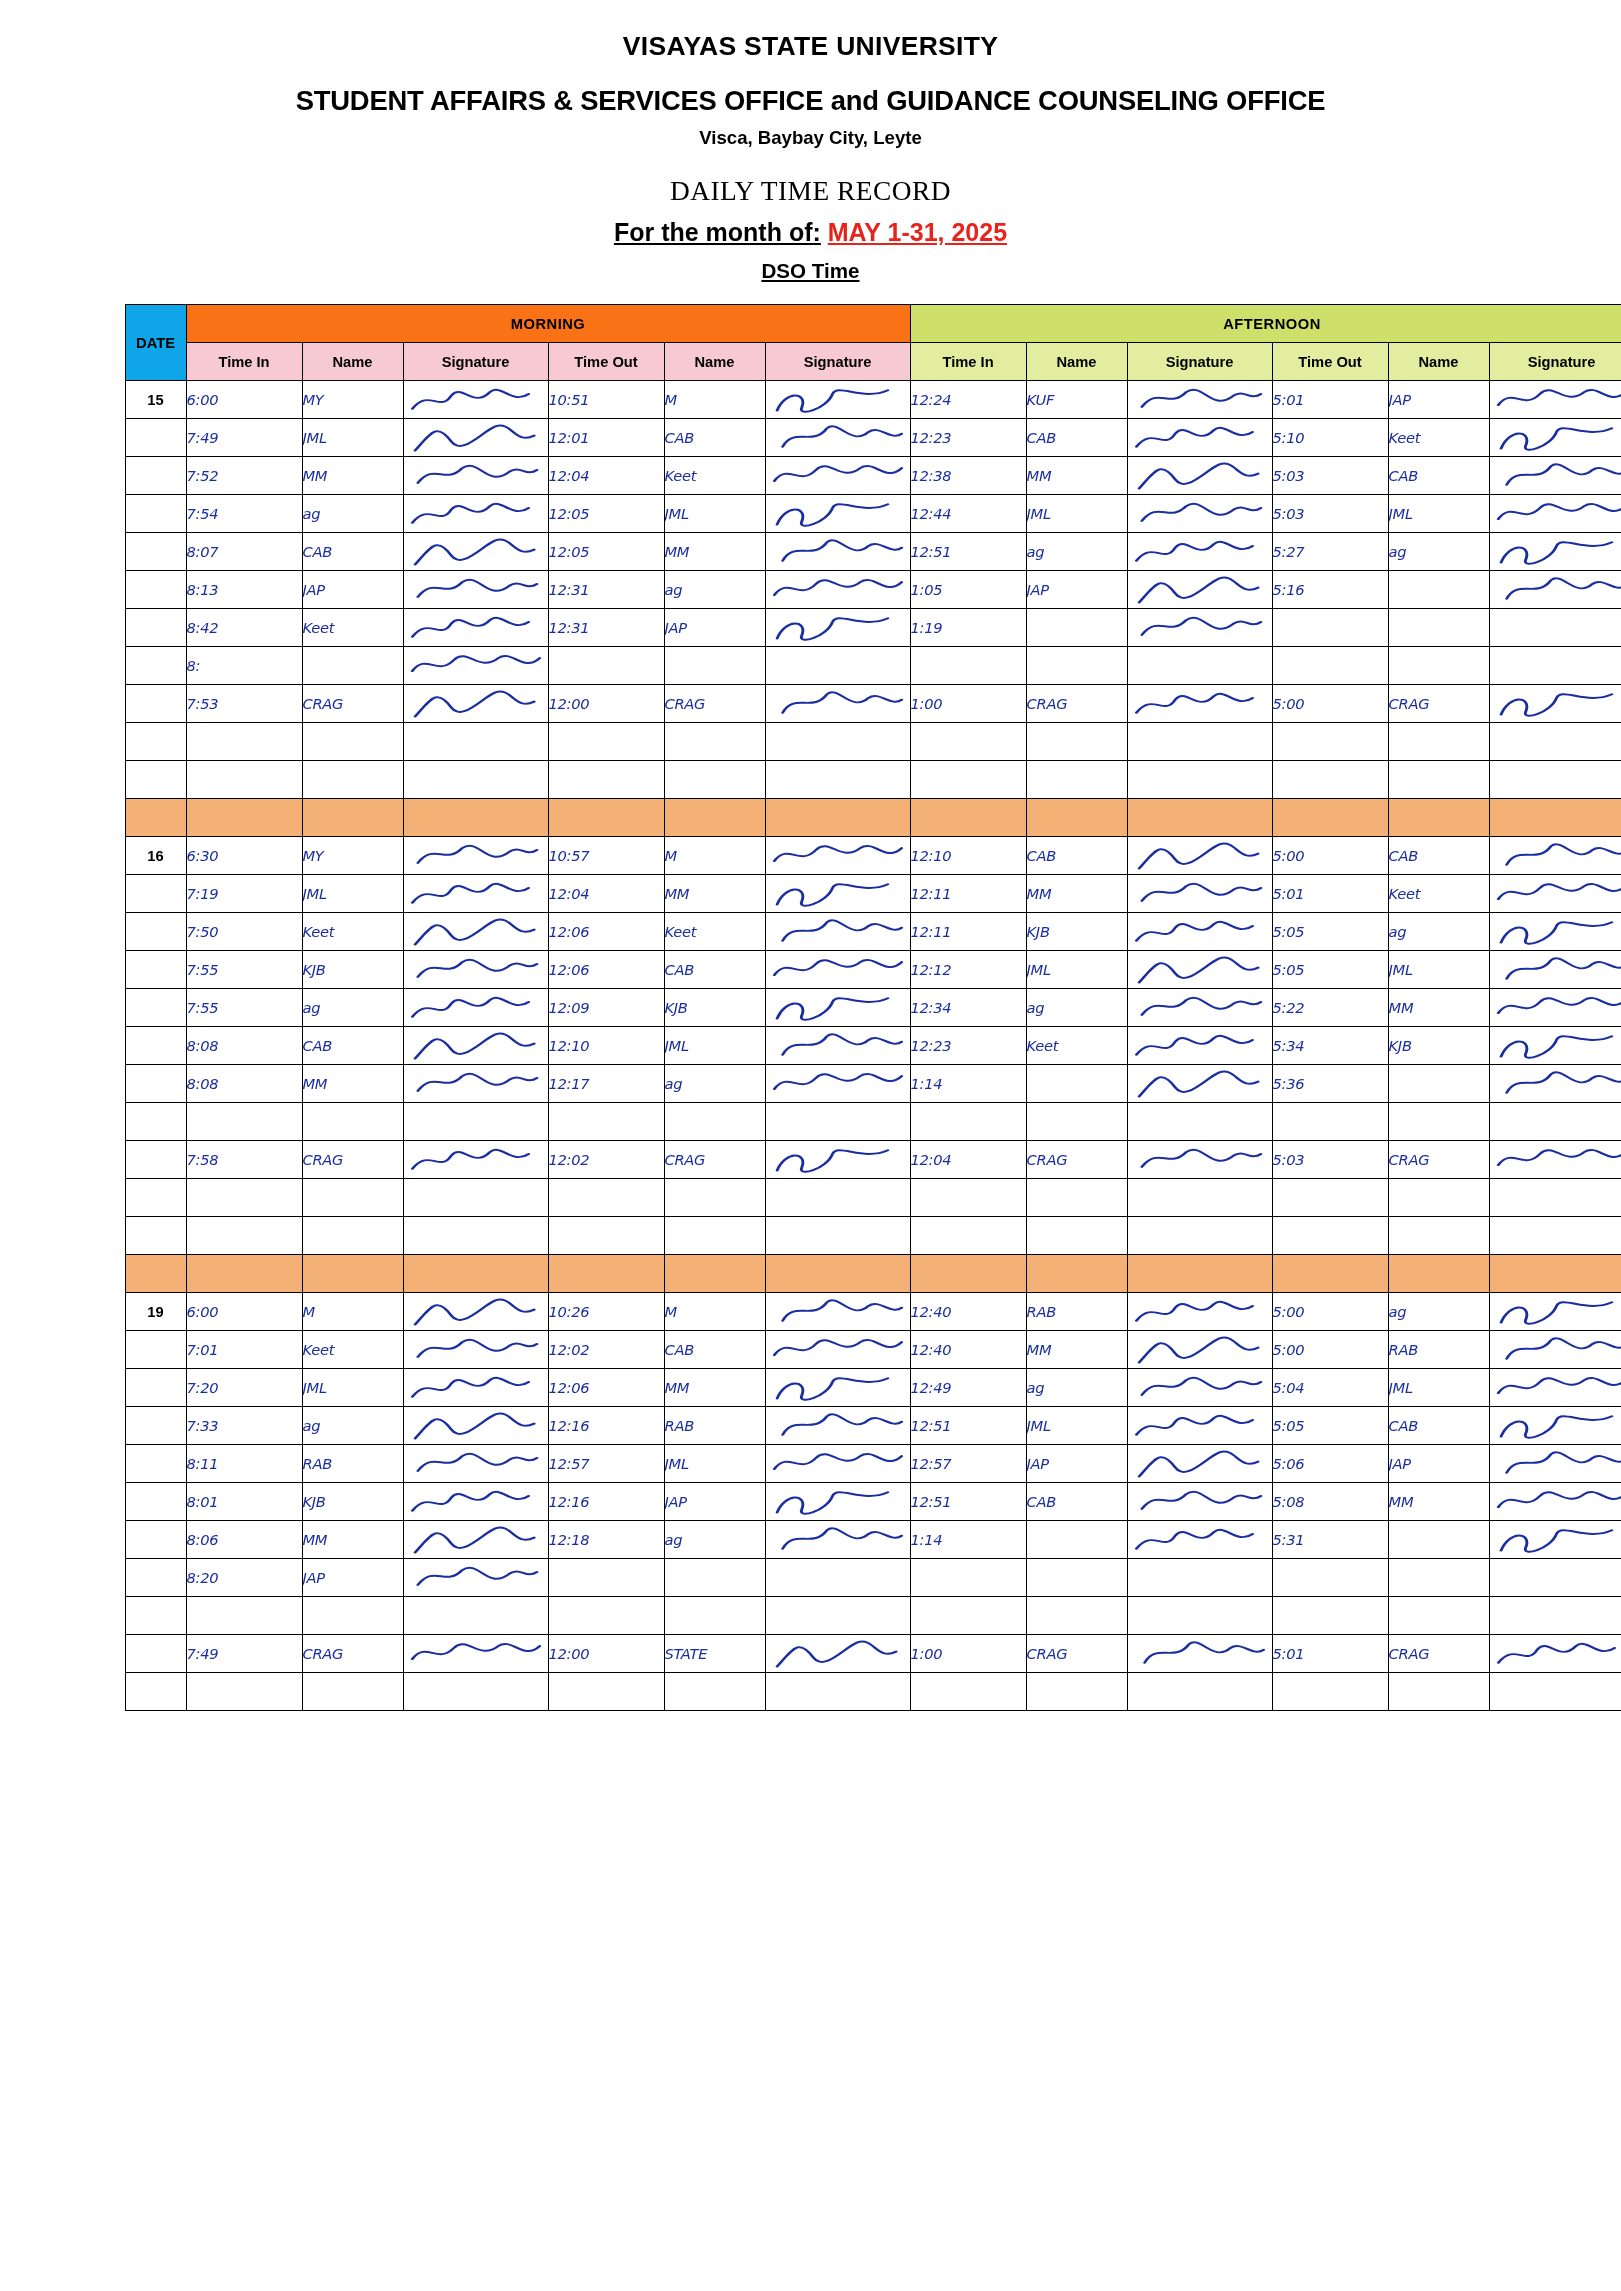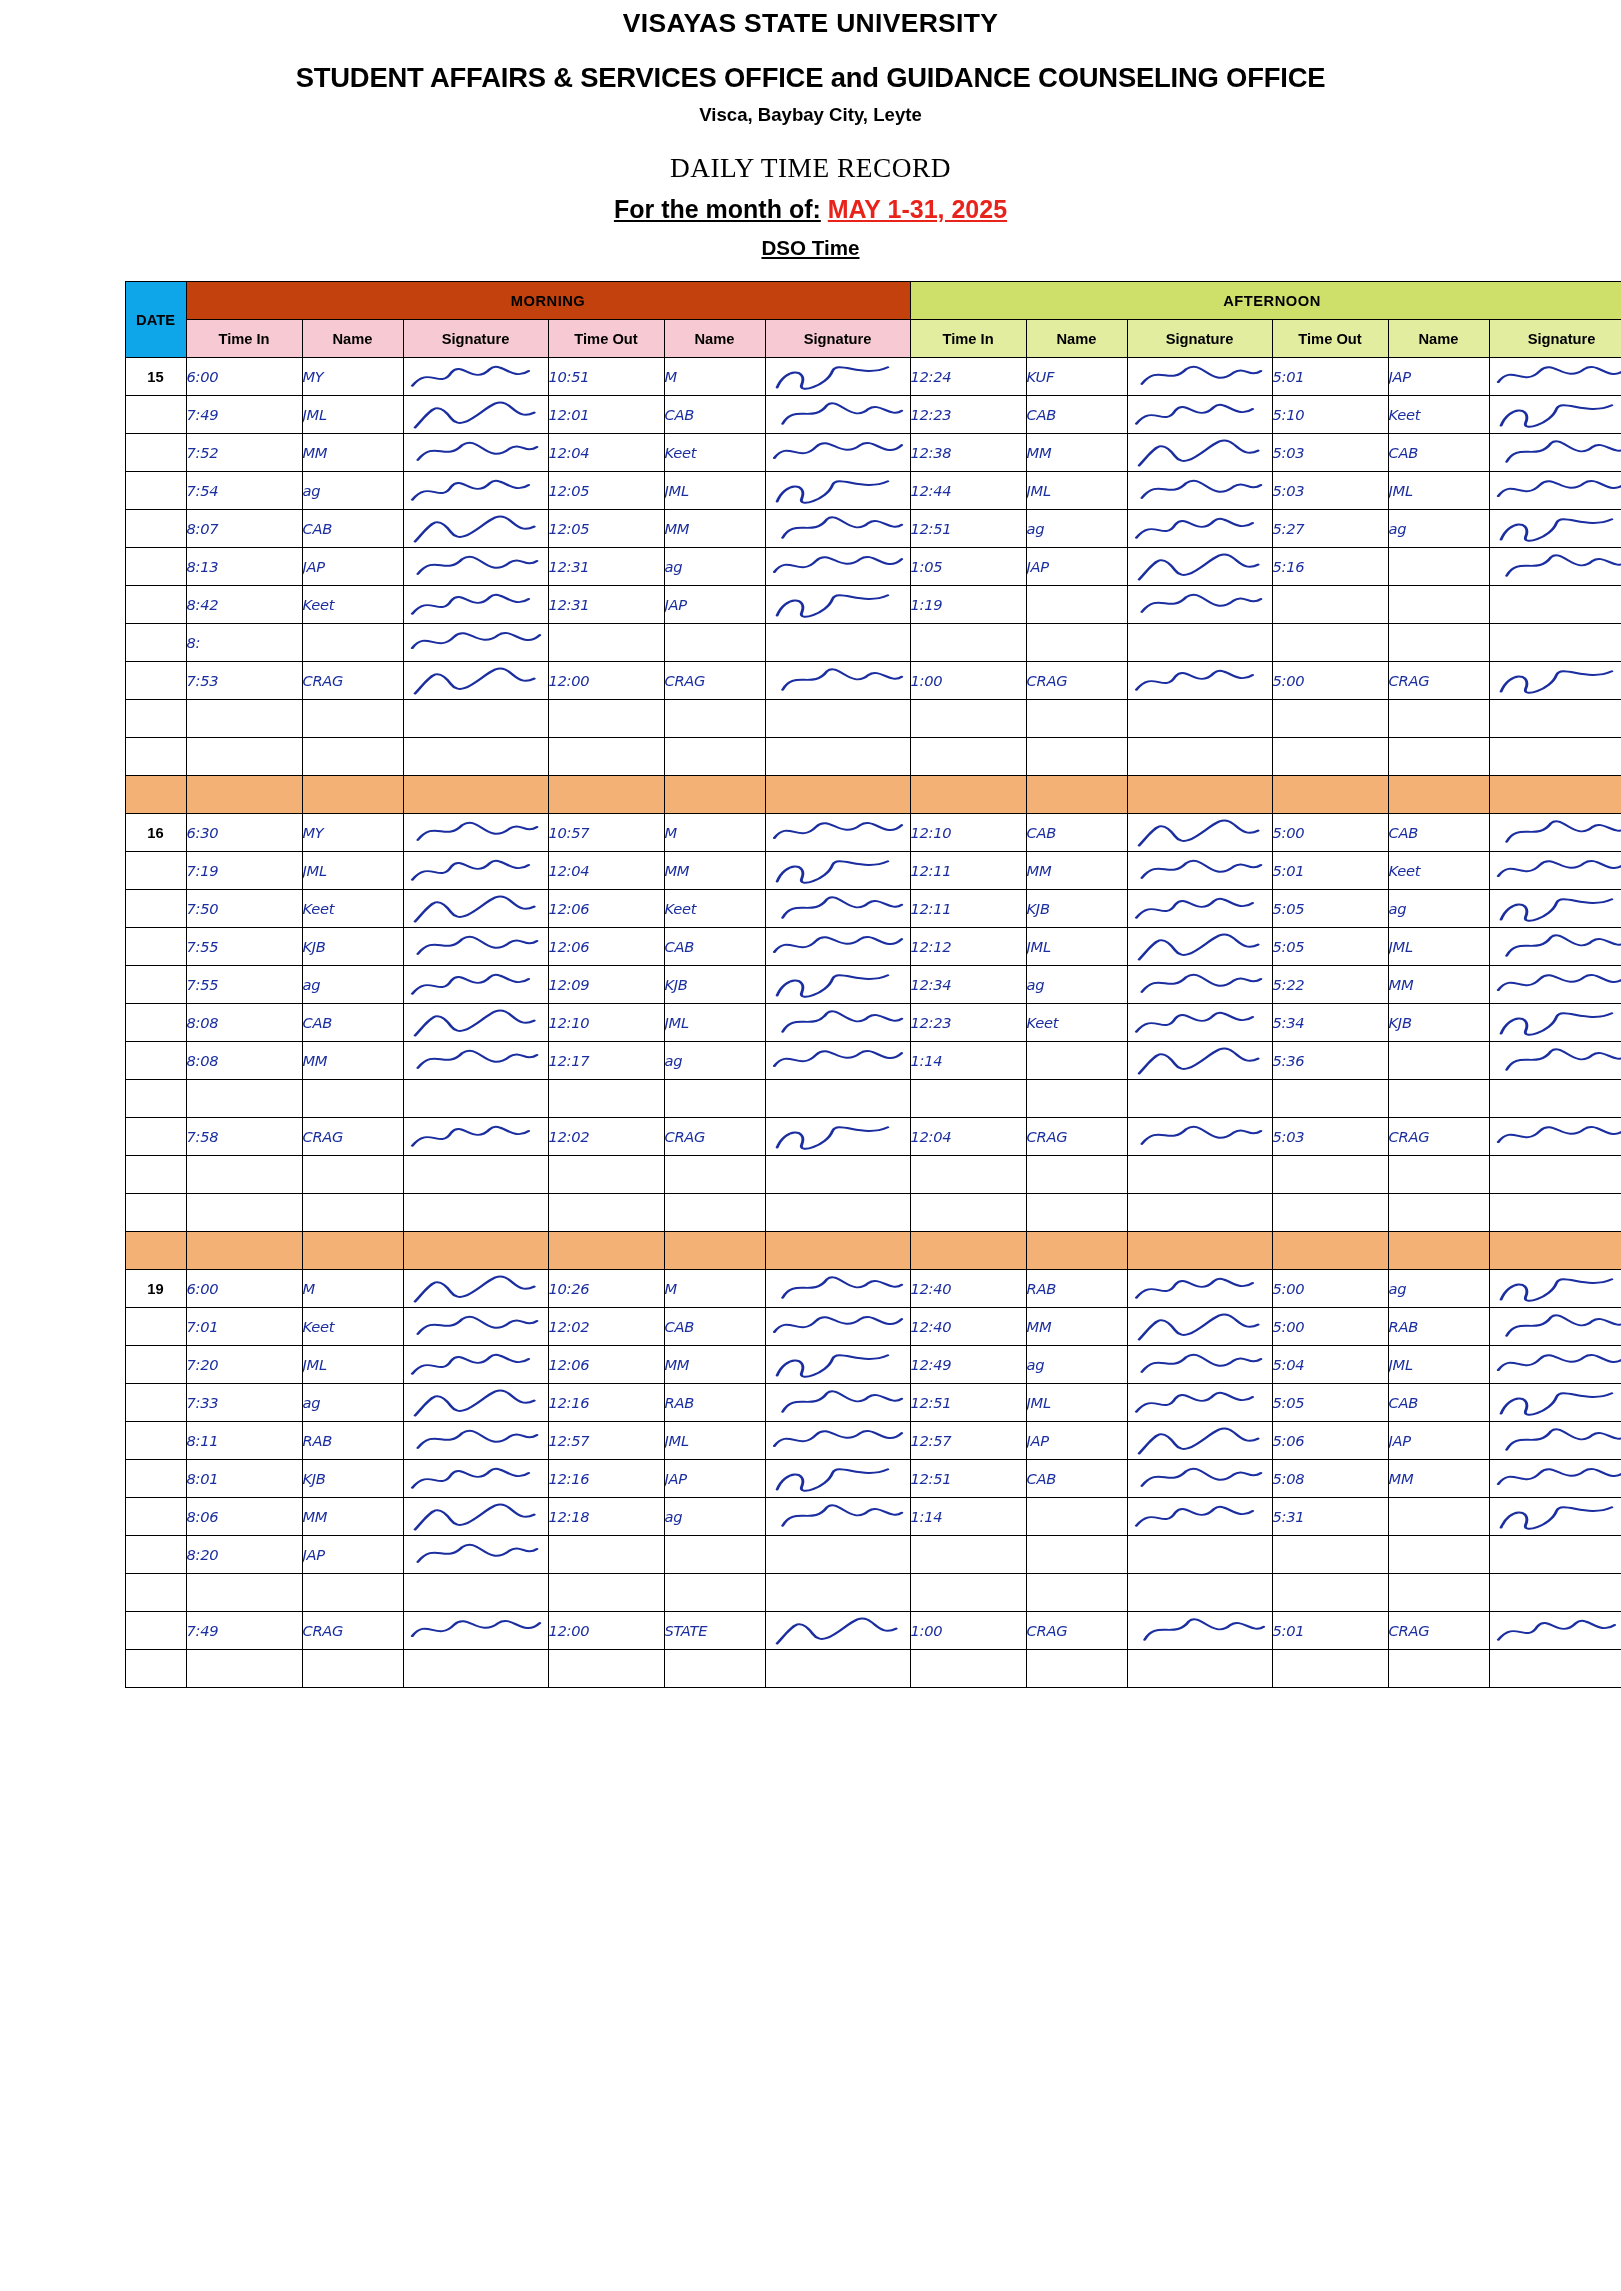--- a/index.html
+++ b/index.html
@@ -19,21 +19,21 @@
     width: 1621px;
     height: 2292px;
     position: relative;
     box-sizing: border-box;
     padding: 0;
   }
 
   
   .hdr {
     text-align: center;
-    padding-top: 8px;
+    padding-top: 31px;
   }
   .hdr .uni {
     font-size: 26.5px;
     font-weight: bold;
     letter-spacing: 0.3px;
   }
   .hdr .office {
     font-size: 27.4px;
     font-weight: bold;
     margin-top: 23px;
@@ -87,21 +87,21 @@
     height: 37px;
     vertical-align: middle;
   }
   .band-date {
     background: #0ea5e9;
     font-size: 16.7px;
     font-weight: bold;
     text-align: center;
   }
   .band-morning {
-    background: #c2410c;
+    background: #f97316;
     font-size: 18.6px;
     font-weight: bold;
     text-align: center;
     letter-spacing: 0.5px;
   }
   .band-afternoon {
     background: #cfe06a;
     font-size: 18.6px;
     font-weight: bold;
     text-align: center;

